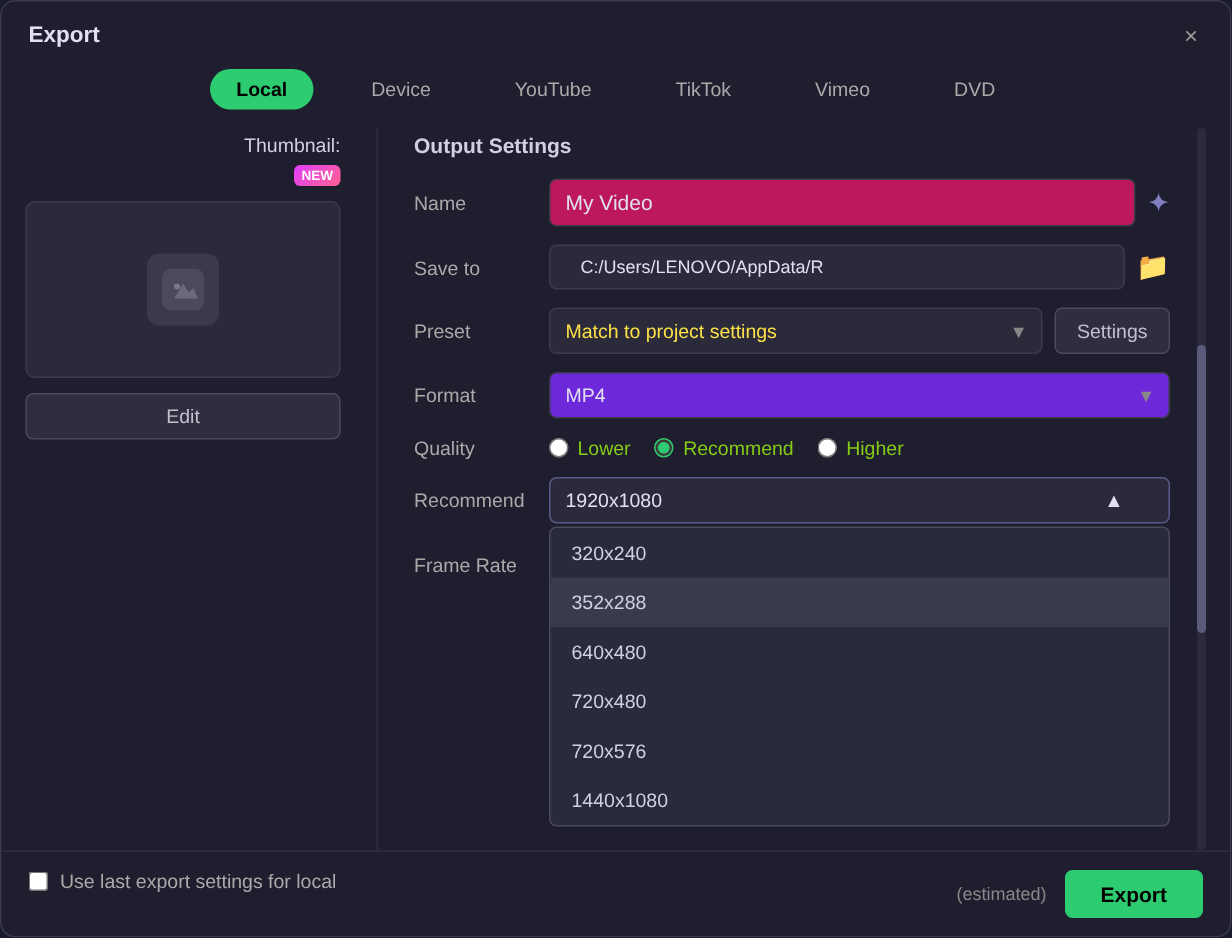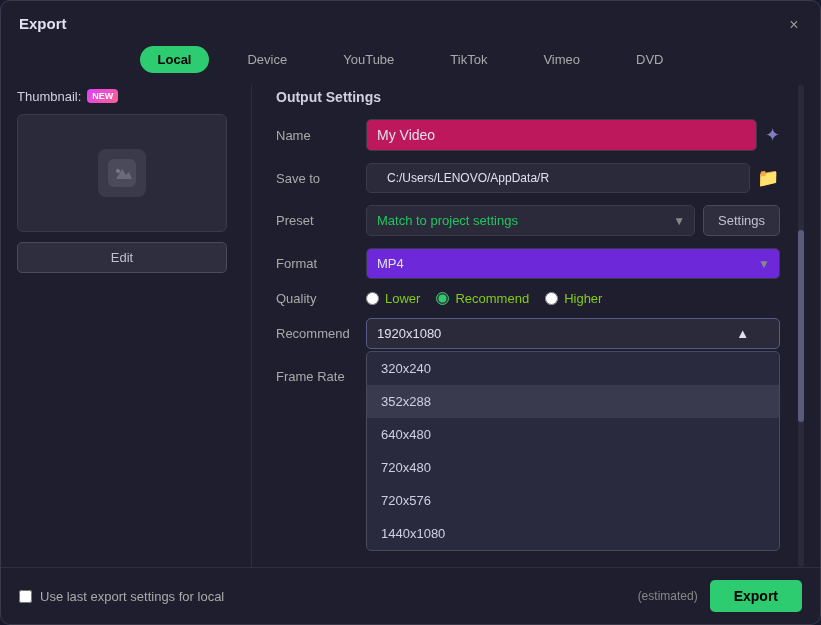--- a/index.html
+++ b/index.html
@@ -84,22 +84,23 @@
       display: flex;
       flex-direction: column;
       gap: 10px;
       padding-top: 4px;
     }
     .thumbnail-label {
       font-size: 13px;
       font-weight: 500;
       color: #d0d0e0;
       display: flex;
-      align-items: flex-start;
+      align-items: flex-end;
       gap: 6px;
+      flex-direction: column;
     }
     .new-badge {
       background: linear-gradient(135deg, #e040fb, #ff6090);
       color: #fff;
       font-size: 9px;
       font-weight: 700;
       padding: 2px 5px;
       border-radius: 4px;
     }
     .thumbnail-box {
@@ -232,21 +233,21 @@
     }
     .preset-select-wrap {
       flex: 1;
       position: relative;
     }
     .preset-select-wrap select {
       width: 100%;
       background: #2a2a3a;
       border: 1px solid #3a3a4a;
       border-radius: 5px;
-      color: #22c55e;
+      color: #fde047;
       font-size: 13px;
       padding: 7px 30px 7px 10px;
       appearance: none;
       outline: none;
       cursor: pointer;
     }
     .settings-btn {
       background: #2e2e3e;
       border: 1px solid #4a4a5a;
       color: #c0c0d0;
@@ -312,21 +313,21 @@
       padding: 9px 14px;
       font-size: 13px;
       color: #d0d0e0;
       cursor: pointer;
     }
     .dropdown-item.selected {
       background: #3a3a4e;
     }
     .footer {
       display: flex;
-      align-items: center;
+      align-items: flex-start;
       padding: 12px 18px;
       border-top: 1px solid #2e2e3e;
       flex-shrink: 0;
       gap: 10px;
     }
     .use-last-check {
       display: flex;
       align-items: center;
       gap: 8px;
       font-size: 13px;

